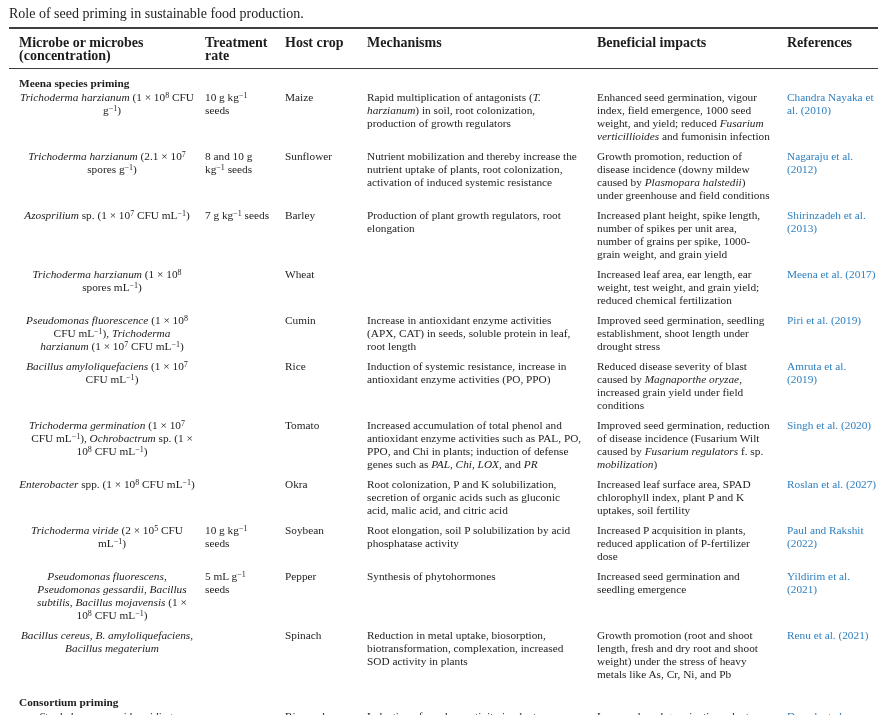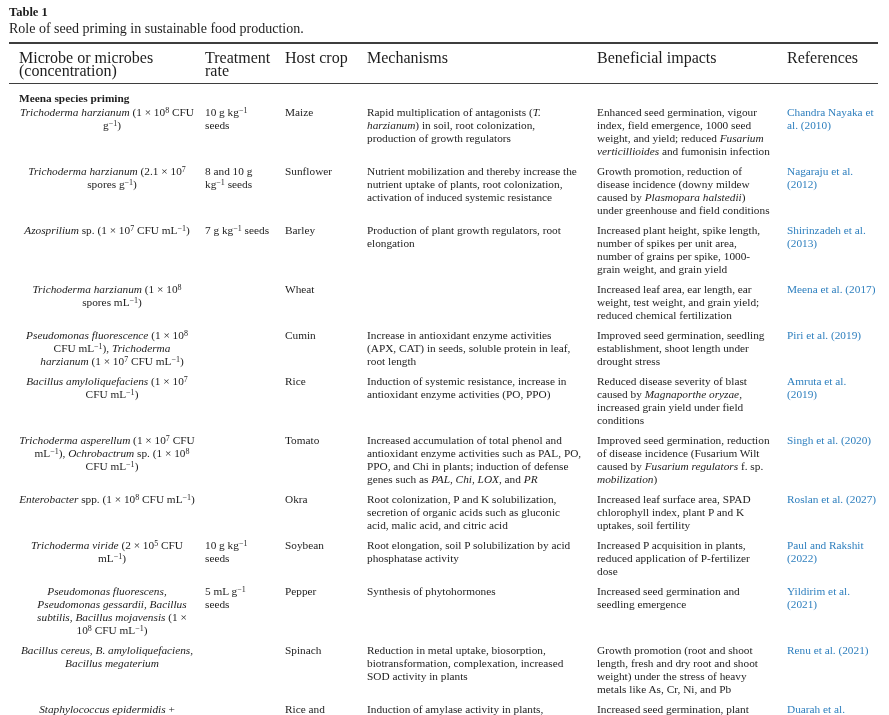--- a/index.html
+++ b/index.html
@@ -9,22 +9,22 @@
     -webkit-font-smoothing:antialiased;
   }
   .page { padding:5px 10px 0 9px; }
   .caption-label { font-size:12.5px; font-weight:bold; line-height:15px; }
   .caption-text  { font-size:14px; line-height:15px; margin:1px 0 6px 0; }
   table {
     border-collapse:collapse; table-layout:fixed; width:869px;
     border-top:2px solid #3e3e3e;
   }
   thead th {
-    font-weight:normal; text-align:left; vertical-align:top;
-    font-size:16px; line-height:13px;
+    font-weight:bold; text-align:left; vertical-align:top;
+    font-size:14px; line-height:13px;
     padding:7px 14px 6px 0;
     border-bottom:1.8px solid #3e3e3e;
   }
   thead th.c0 { padding-left:10px; }
   tbody td {
     vertical-align:top; font-size:11.3px; line-height:13px;
     padding:0 14px 7px 0; word-wrap:normal;
   }
   tbody td.c0 { padding-left:20px; text-indent:-10px; padding-right:10px;text-align:center; }
   tbody td.c5 { padding-right:0;margin-top:48px; }
@@ -32,21 +32,20 @@
     font-weight:bold; padding:8px 0 1px 10px; text-indent:0; font-size:11.3px;
   }
   .ref-link { color:var(--link-color,#2e7fbe); cursor:pointer; }
   sup { font-size:8px; line-height:0; vertical-align:0.38em; }
   i { font-style:italic; }
 </style>
 </head>
 <body>
 
 <div class="page">
-  <div class="caption-label">Table 1</div>
   <div class="caption-text">Role of seed priming in sustainable food production.</div>
 
   <table>
     <colgroup>
       <col style="width:196px">
         <col style="width:80px">
         <col style="width:82px">
       <col style="width:230px">
         <col style="width:190px">
         <col style="width:91px">
@@ -107,21 +106,21 @@
         </tr>
         <tr>
           <td class="c0"><i>Bacillus amyloliquefaciens</i> (1 × 10<sup>7</sup> CFU mL<sup>−1</sup>)</td>
           <td class="c1"></td>
           <td class="c2">Rice</td>
           <td class="c3">Induction of systemic resistance, increase in antioxidant enzyme activities (PO, PPO)</td>
           <td class="c4">Reduced disease severity of blast caused by <i>Magnaporthe oryzae</i>, increased grain yield under field conditions</td>
           <td class="c5"><span class="ref-link">Amruta et al. (2019)</span></td>
         </tr>
         <tr>
-          <td class="c0"><i>Trichoderma asperellum</i> (1 × 10<sup>7</sup> CFU mL<sup>−1</sup>), <i>Ochrobactrum</i> sp. (1 × 10<sup>8</sup> CFU mL<sup>−1</sup>)</td>
+          <td class="c0"><i>Trichoderma germination</i> (1 × 10<sup>7</sup> CFU mL<sup>−1</sup>), <i>Ochrobactrum</i> sp. (1 × 10<sup>8</sup> CFU mL<sup>−1</sup>)</td>
           <td class="c1"></td>
           <td class="c2">Tomato</td>
           <td class="c3">Increased accumulation of total phenol and antioxidant enzyme activities such as PAL, PO, PPO, and Chi in plants; induction of defense genes such as <i>PAL</i>, <i>Chi</i>, <i>LOX</i>, and <i>PR</i></td>
           <td class="c4">Improved seed germination, reduction of disease incidence (Fusarium Wilt caused by <i>Fusarium regulators</i> f. sp. <i>mobilization</i>)</td>
           <td class="c5"><span class="ref-link">Singh et al. (2020)</span></td>
         </tr>
         <tr>
           <td class="c0"><i>Enterobacter</i> spp. (1 × 10<sup>8</sup> CFU mL<sup>−1</sup>)</td>
           <td class="c1"></td>
           <td class="c2">Okra</td>
@@ -147,20 +146,23 @@
         </tr>
         <tr>
           <td class="c0"><i>Bacillus cereus</i>, <i>B. amyloliquefaciens</i>, <i>Bacillus megaterium</i></td>
           <td class="c1"></td>
           <td class="c2">Spinach</td>
           <td class="c3">Reduction in metal uptake, biosorption, biotransformation, complexation, increased SOD activity in plants</td>
           <td class="c4">Growth promotion (root and shoot length, fresh and dry root and shoot weight) under the stress of heavy metals like As, Cr, Ni, and Pb</td>
           <td class="c5"><span class="ref-link">Renu et al. (2021)</span></td>
         </tr>
         <tr>
+          <td colspan="6" class="section-title">Consortium priming</td>
+        </tr>
+        <tr>
           <td class="c0"><i>Staphylococcus epidermidis</i> +</td>
           <td class="c1"></td>
           <td class="c2">Rice and</td>
           <td class="c3">Induction of amylase activity in plants,</td>
           <td class="c4">Increased seed germination, plant</td>
           <td class="c5"><span class="ref-link">Duarah et al.</span></td>
         </tr>
       </tbody>
   </table>
 </div>

